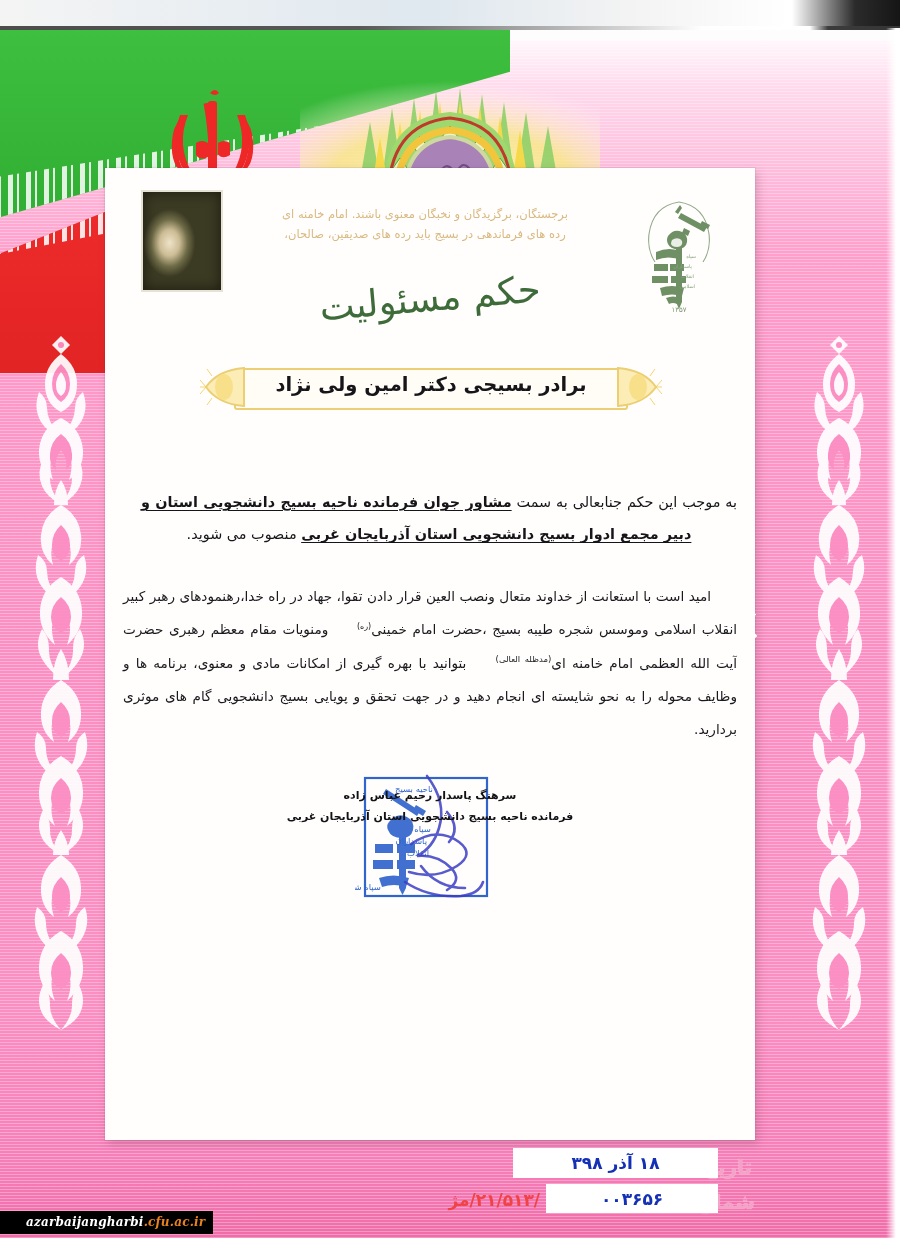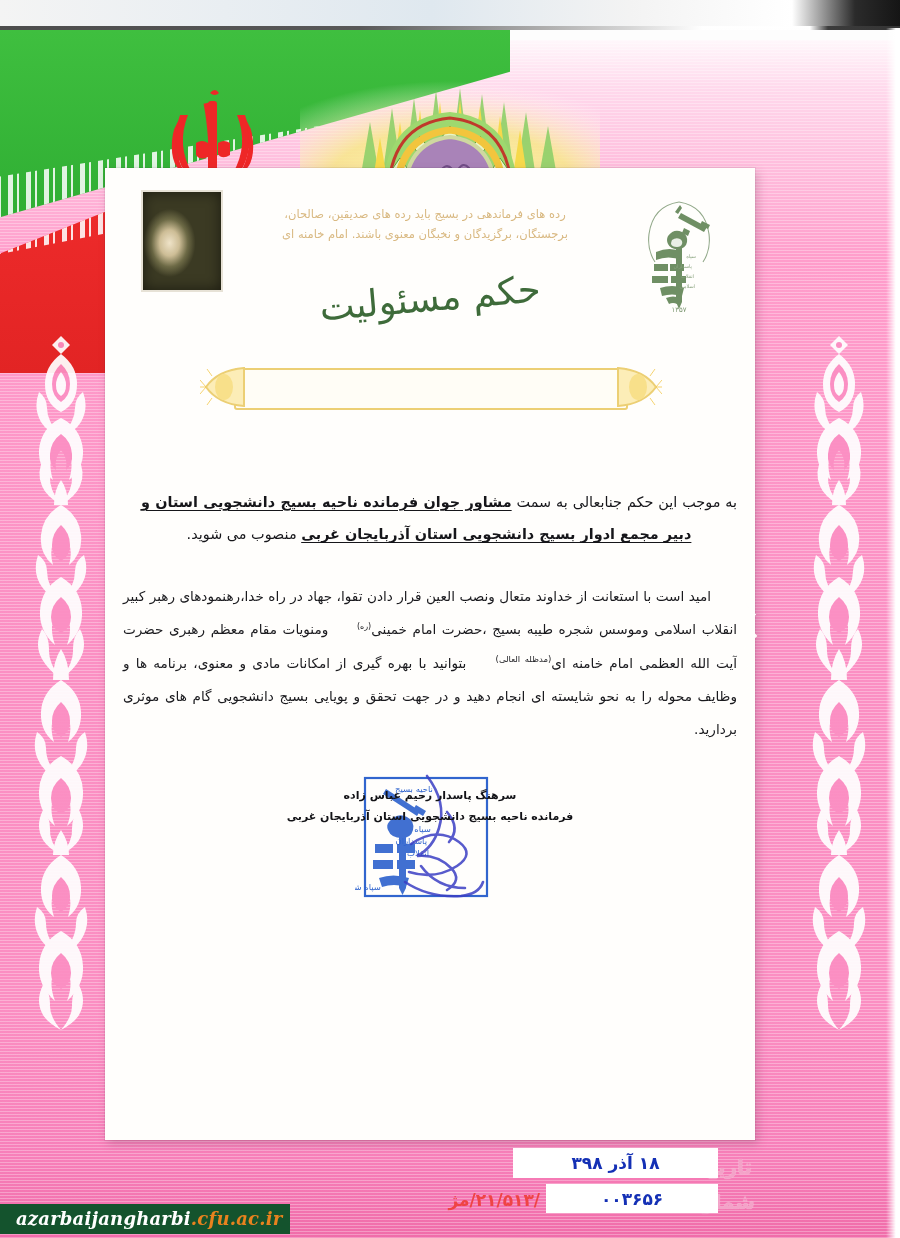--- a/index.html
+++ b/index.html
@@ -171,22 +171,22 @@
     display:flex;align-items:center;justify-content:center;
     color:#1430b5;font-weight:bold;font-size:17px;letter-spacing:1px;
   }
   .ft-extra{
     position:absolute;color:#ef4444;font-weight:bold;font-size:17px;letter-spacing:1px;
   }
 
   
   .watermark{
     position:absolute;left:0;bottom:4px;
-    background:#14532d;color:#fff;font-size:18px;font-style:italic;
-    font-weight:bold;padding:4px 8px 5px 16px;letter-spacing:.2px;
+    background:#000000;color:#fff;font-size:12px;font-style:italic;
+    font-weight:bold;padding:4px 8px 5px 26px;letter-spacing:.2px;
     font-family:"DejaVu Serif","Liberation Serif",serif;direction:ltr;
   }
   .watermark .dom{color:#e8821e;}
 
   .edge-r{
     position:absolute;right:0;top:28px;width:14px;height:1210px;
     background:linear-gradient(to right,rgba(255,255,255,0),#ffffff 70%);
   }
 </style>
 </head>
@@ -430,22 +430,22 @@
             <text x="56" y="86">انقلاب</text>
             <text x="57" y="96">اسلامی</text>
           </g>
           <text x="41" y="120" text-anchor="middle" fill="#7d9872" font-size="7">۱۳۵۷</text>
         </svg>
       </div>
 
       <div class="portrait"></div>
 
       <div class="quote">
+        <div>برجستگان، برگزیدگان و نخبگان معنوی باشند. امام خامنه ای</div>
         <div>رده های فرماندهی در بسیج باید رده های صدیقین، صالحان،</div>
-        <div>برجستگان، برگزیدگان و نخبگان معنوی باشند. امام خامنه ای</div>
       </div>
 
       <div class="title-calli">حکم مسئولیت</div>
     </div>
 
     <div class="name-banner">
       <div class="nb-box"></div>
       <div class="nb-cap l">
         <svg viewBox="0 0 46 46" width="46" height="46" aria-hidden="true">
           <path d="M44 4 Q18 6 6 23 Q18 40 44 42 Z" fill="#fcedb7" stroke="#eccf74" stroke-width="2"></path>
@@ -465,20 +465,21 @@
           <ellipse cx="22" cy="23" rx="9" ry="13" fill="#f8e08a"></ellipse>
           <g stroke="#f3c94f" stroke-width="1" opacity=".8">
             <path d="M40 23 L46 16"></path>
               <path d="M40 23 L46 23"></path>
               <path d="M40 23 L46 30"></path>
             <path d="M34 12 L39 5"></path>
               <path d="M34 34 L39 41"></path>
           </g>
         </svg>
       </div>
+      <div class="nb-text">برادر بسیجی دکتر امین ولی نژاد</div>
     </div>
 
     <div class="appoint">
       <span>به موجب این حکم جنابعالی به سمت </span><span class="b">مشاور جوان فرمانده ناحیه بسیج دانشجویی استان و دبیر مجمع ادوار بسیج دانشجویی استان آذربایجان غربی</span><span> منصوب می شوید.</span>
     </div>
 
     <div class="para">
       <span>امید است با استعانت از خداوند متعال ونصب العین قرار دادن تقوا، جهاد در راه خدا،رهنمودهای رهبر کبیر انقلاب اسلامی وموسس شجره طیبه بسیج ،حضرت امام خمینی</span><sup>(ره)</sup><span> ومنویات مقام معظم رهبری حضرت آیت الله العظمی امام خامنه ای</span><sup class="sup-wide">(مدظله العالی)</sup><span> بتوانید با بهره گیری از امکانات مادی و معنوی، برنامه ها و وظایف محوله را به نحو شایسته ای انجام دهید و در جهت تحقق و پویایی بسیج دانشجویی گام های موثری بردارید.</span>
     </div>
 

